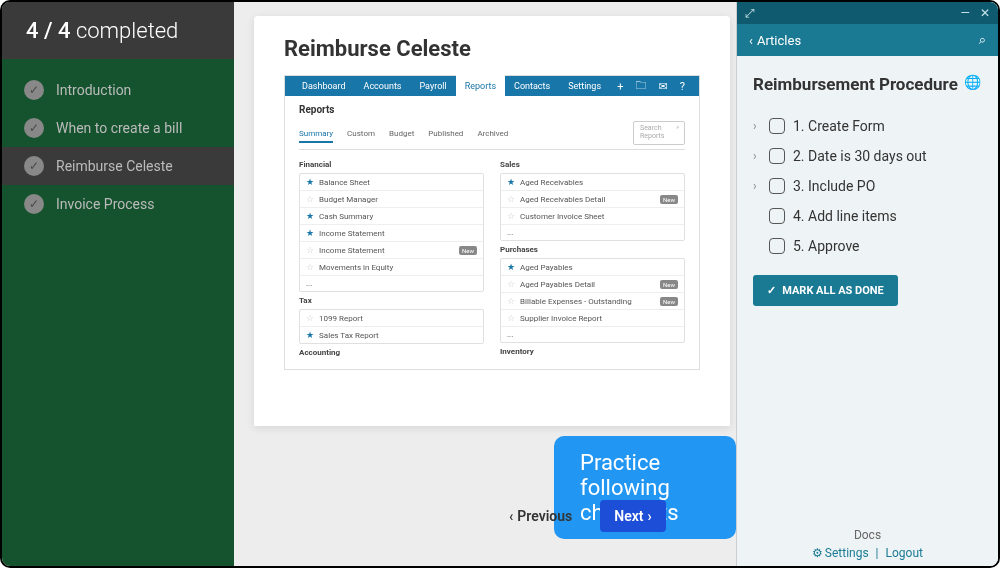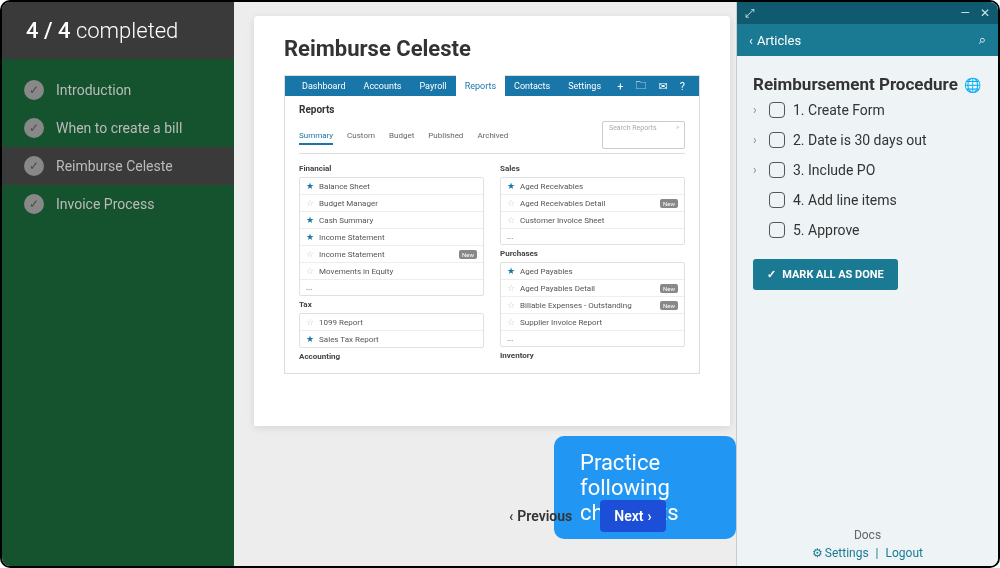--- a/index.html
+++ b/index.html
@@ -25,21 +25,21 @@
 .embed { border: 1px solid #ddd; font-size: 9px; background: #fff; }
 .embed-nav { background: #1976a8; color: #fff; display: flex; align-items: center; padding: 0 8px; height: 20px; }
 .embed-nav-item { padding: 13px 9px; cursor: pointer; }
 .embed-nav-item.active { background: #fff; color: #1976a8; }
 .embed-nav-spacer { flex: 1; }
 .embed-nav-icon { padding: 0 6px; font-size: 11px; }
 .embed-body { padding: 8px 14px; }
 .embed-h { font-weight: 700; font-size: 10px; margin-bottom: 6px; color: #333; }
 .embed-tabs { display: flex; gap: 14px; border-bottom: 1px solid #ddd; padding-bottom: 4px; margin-bottom: 6px; font-size: 8px; color: #666; align-items: center; }
 .embed-tab.active { color: #1976a8; border-bottom: 2px solid #1976a8; padding-bottom: 3px; margin-bottom: -5px; }
-.embed-search { margin-left: auto; border: 1px solid #ccc; padding: 2px 18px 16px 6px; font-size: 7px; color: #aaa; border-radius: 2px; position: relative; width: 83px; }
+.embed-search { margin-left: auto; border: 1px solid #ccc; padding: 2px 18px 4px 6px; font-size: 7px; color: #aaa; border-radius: 2px; position: relative; width: 52px; }
 .embed-search::after { content: "⌕"; position: absolute; right: 4px; top: 1px; }
 .embed-cols { display: flex; gap: 16px; }
 .embed-col { flex: 1; }
 .embed-section-h { font-weight: 700; font-size: 8px; color: #444; margin: 4px 0; }
 .embed-list { border: 1px solid #e0e0e0; border-radius: 2px; }
 .embed-row { display: flex; align-items: center; padding: 3px 6px; border-bottom: 1px solid #eee; font-size: 8px; color: #555; }
 .embed-row:last-child { border-bottom: none; }
 .embed-star { color: #1976a8; margin-right: 5px; font-size: 9px; }
 .embed-star.off { color: #ccc; }
 .embed-badge { margin-left: auto; background: #888; color: #fff; font-size: 6px; padding: 1px 3px; border-radius: 2px; }
@@ -54,21 +54,21 @@
 .nav-btn.next { background: #1d4ed8; color: #fff; }
 
 
 .help { width: 262px; background: #eef4f5; flex-shrink: 0; display: flex; flex-direction: column; border-left: 1px solid #ccc; }
 .help-top { background: #0f5a6f; height: 22px; display: flex; align-items: center; justify-content: space-between; padding: 0 8px; color: #c7e4ea; }
 .help-top-left { font-size: 12px; }
 .help-top-right { display: flex; gap: 10px; font-size: 12px; }
 .help-nav { background: #1a7a94; height: 32px; display: flex; align-items: center; padding: 0 12px; color: #fff; font-size: 13px; justify-content: space-between; }
 .help-nav-back { display: flex; align-items: center; gap: 4px; cursor: pointer; }
 .help-body { padding: 18px 16px; flex: 1; }
-.help-title-row { display: flex; justify-content: space-between; align-items: center; }
+.help-title-row { display: flex; justify-content: space-between; align-items: flex-start; margin-bottom: 16px; }
 .help-title { font-size: 17px; font-weight: 700; color: #333; line-height: 1.25; }
 .globe { color: #999; font-size: 14px; }
 .cl-item { display: flex; align-items: center; gap: 8px; padding: 7px 0; font-size: 14px; color: #333; }
 .cl-chevron { color: #888; font-size: 12px; width: 8px; }
 .cl-chevron.hidden { visibility: hidden; }
 .cl-box { width: 16px; height: 16px; border: 1.5px solid #555; border-radius: 4px; flex-shrink: 0; }
 .mark-done { margin-top: 14px; background: #1a7a94; color: #fff; border: none; padding: 9px 14px; font-size: 11px; font-weight: 700; border-radius: 3px; cursor: pointer; display: inline-flex; align-items: center; gap: 6px; }
 .help-footer { text-align: center; padding: 10px 0 6px; font-size: 12px; color: #888; }
 .help-footer .docs { color: #666; margin-bottom: 4px; }
 .help-footer .links span { color: #1a7a94; cursor: pointer; }

